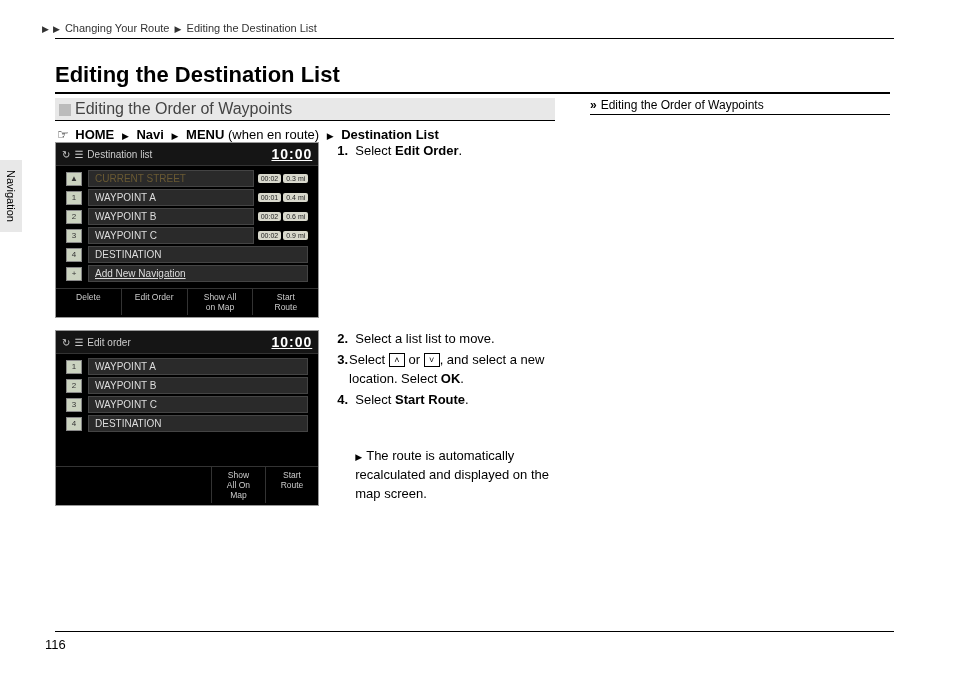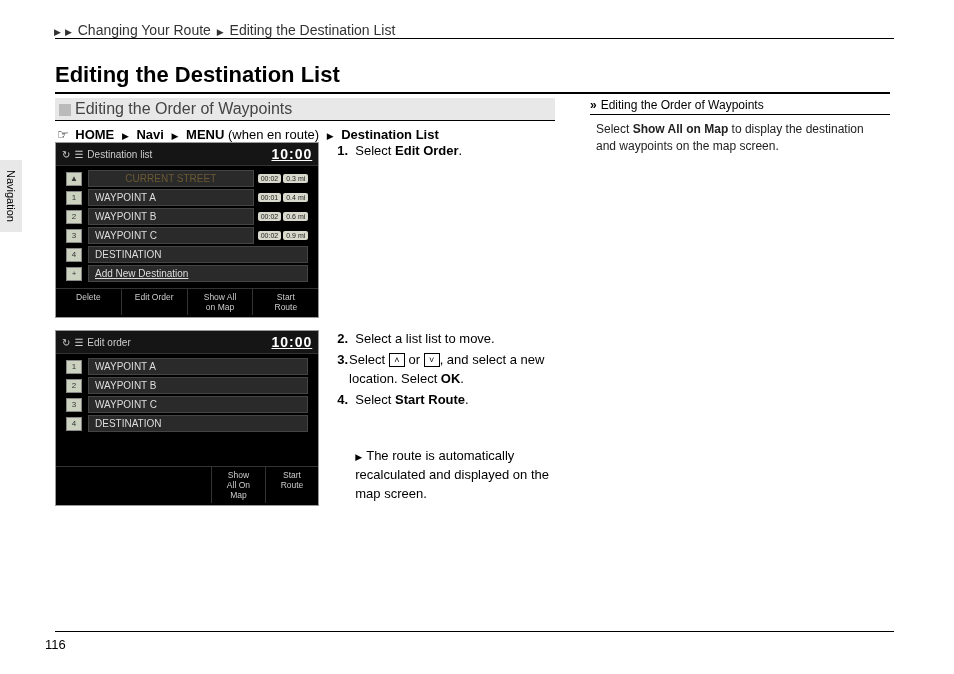--- a/index.html
+++ b/index.html
@@ -9,22 +9,22 @@
     background: #fff;
     color: #000;
     width: 954px;
     height: 674px;
     position: relative;
     font-size: 13px;
   }
   .header-breadcrumb {
     position: absolute;
     top: 22px;
-    left: 52px;
-    font-size: 14px;
+    left: 40px;
+    font-size: 11px;
     color: #333;
   }
   .header-rule {
     position: absolute;
     top: 38px;
     left: 55px;
     right: 60px;
     border-top: 1px solid #000;
   }
   .page-title {
@@ -88,21 +88,21 @@
   .screen-img .topbar {
     display:flex; align-items:center; justify-content:space-between;
     background:#151515; padding:3px 6px; border-bottom:1px solid #333;
   }
   .screen-img .topbar .left{display:flex; align-items:center; gap:4px; color:#ccc;}
   .screen-img .topbar .clock{font-size:14px; font-weight:bold; letter-spacing:1px;text-decoration:underline;}
   .screen-img .list{padding:4px 10px 2px 10px;}
   .screen-img .row{display:flex; align-items:center; margin-bottom:2px;}
   .screen-img .num{width:14px; height:12px; background:#cbd3c0; color:#333; font-size:8px; text-align:center; line-height:12px; margin-right:6px; border:1px solid #888;}
   .screen-img .txt{flex:1; background:#2a2a2a; padding:2px 6px; border:1px solid #444; color:#ddd; font-size:10px;}
-  .screen-img .txt.dim{color:#6a5a33;text-align:center;}
+  .screen-img .txt.dim{color:#6a5a33;}
   .screen-img .meta{display:flex; gap:2px; margin-left:4px;}
   .screen-img .pill{background:#d8d8cc; color:#222; font-size:7px; padding:1px 3px; border-radius:2px;}
   .screen-img .botbar{display:flex; border-top:1px solid #333; margin-top:2px;}
   .screen-img .botbar .bbtn{flex:1; text-align:center; font-size:8.5px; padding:3px 12px; color:#ccc; border-right:1px solid #333;}
   .screen-img .botbar .bbtn:last-child{border-right:none;}
   .instr {
     width: 220px;
     padding-left: 18px;
     font-size: 13px;
     line-height: 1.45;
@@ -208,21 +208,21 @@
               <span class="pill">00:02</span>
               <span class="pill">0.9 mi</span>
             </div>
           </div>
         <div class="row">
             <div class="num">4</div>
             <div class="txt">DESTINATION</div>
           </div>
         <div class="row">
             <div class="num">+</div>
-            <div class="txt" style="text-decoration:underline">Add New Destination</div>
+            <div class="txt" style="text-decoration:underline">Add New Navigation</div>
           </div>
       </div>
       <div class="botbar">
         <div class="bbtn">Delete</div>
         <div class="bbtn">Edit Order</div>
         <div class="bbtn">Show All on Map</div>
         <div class="bbtn">Start Route</div>
       </div>
     </div>
     <div class="instr">
@@ -289,19 +289,16 @@
       </div>
       <div class="sub"><span class="tri-sm"></span><span>The route is automatically recalculated and displayed on the map screen.</span></div>
     </div>
   </div>
 </div>
 
 <div class="right-col">
   <div class="right-head">
     <span class="dbl-chev"></span><span>Editing the Order of Waypoints</span>
   </div>
-  <div class="right-body">
-    <span>Select </span><b>Show All on Map</b><span> to display the destination and waypoints on the map screen.</span>
-  </div>
 </div>
 
 <div class="footer-rule"></div>
 <div class="page-num">116</div>
 
 </body></html>

